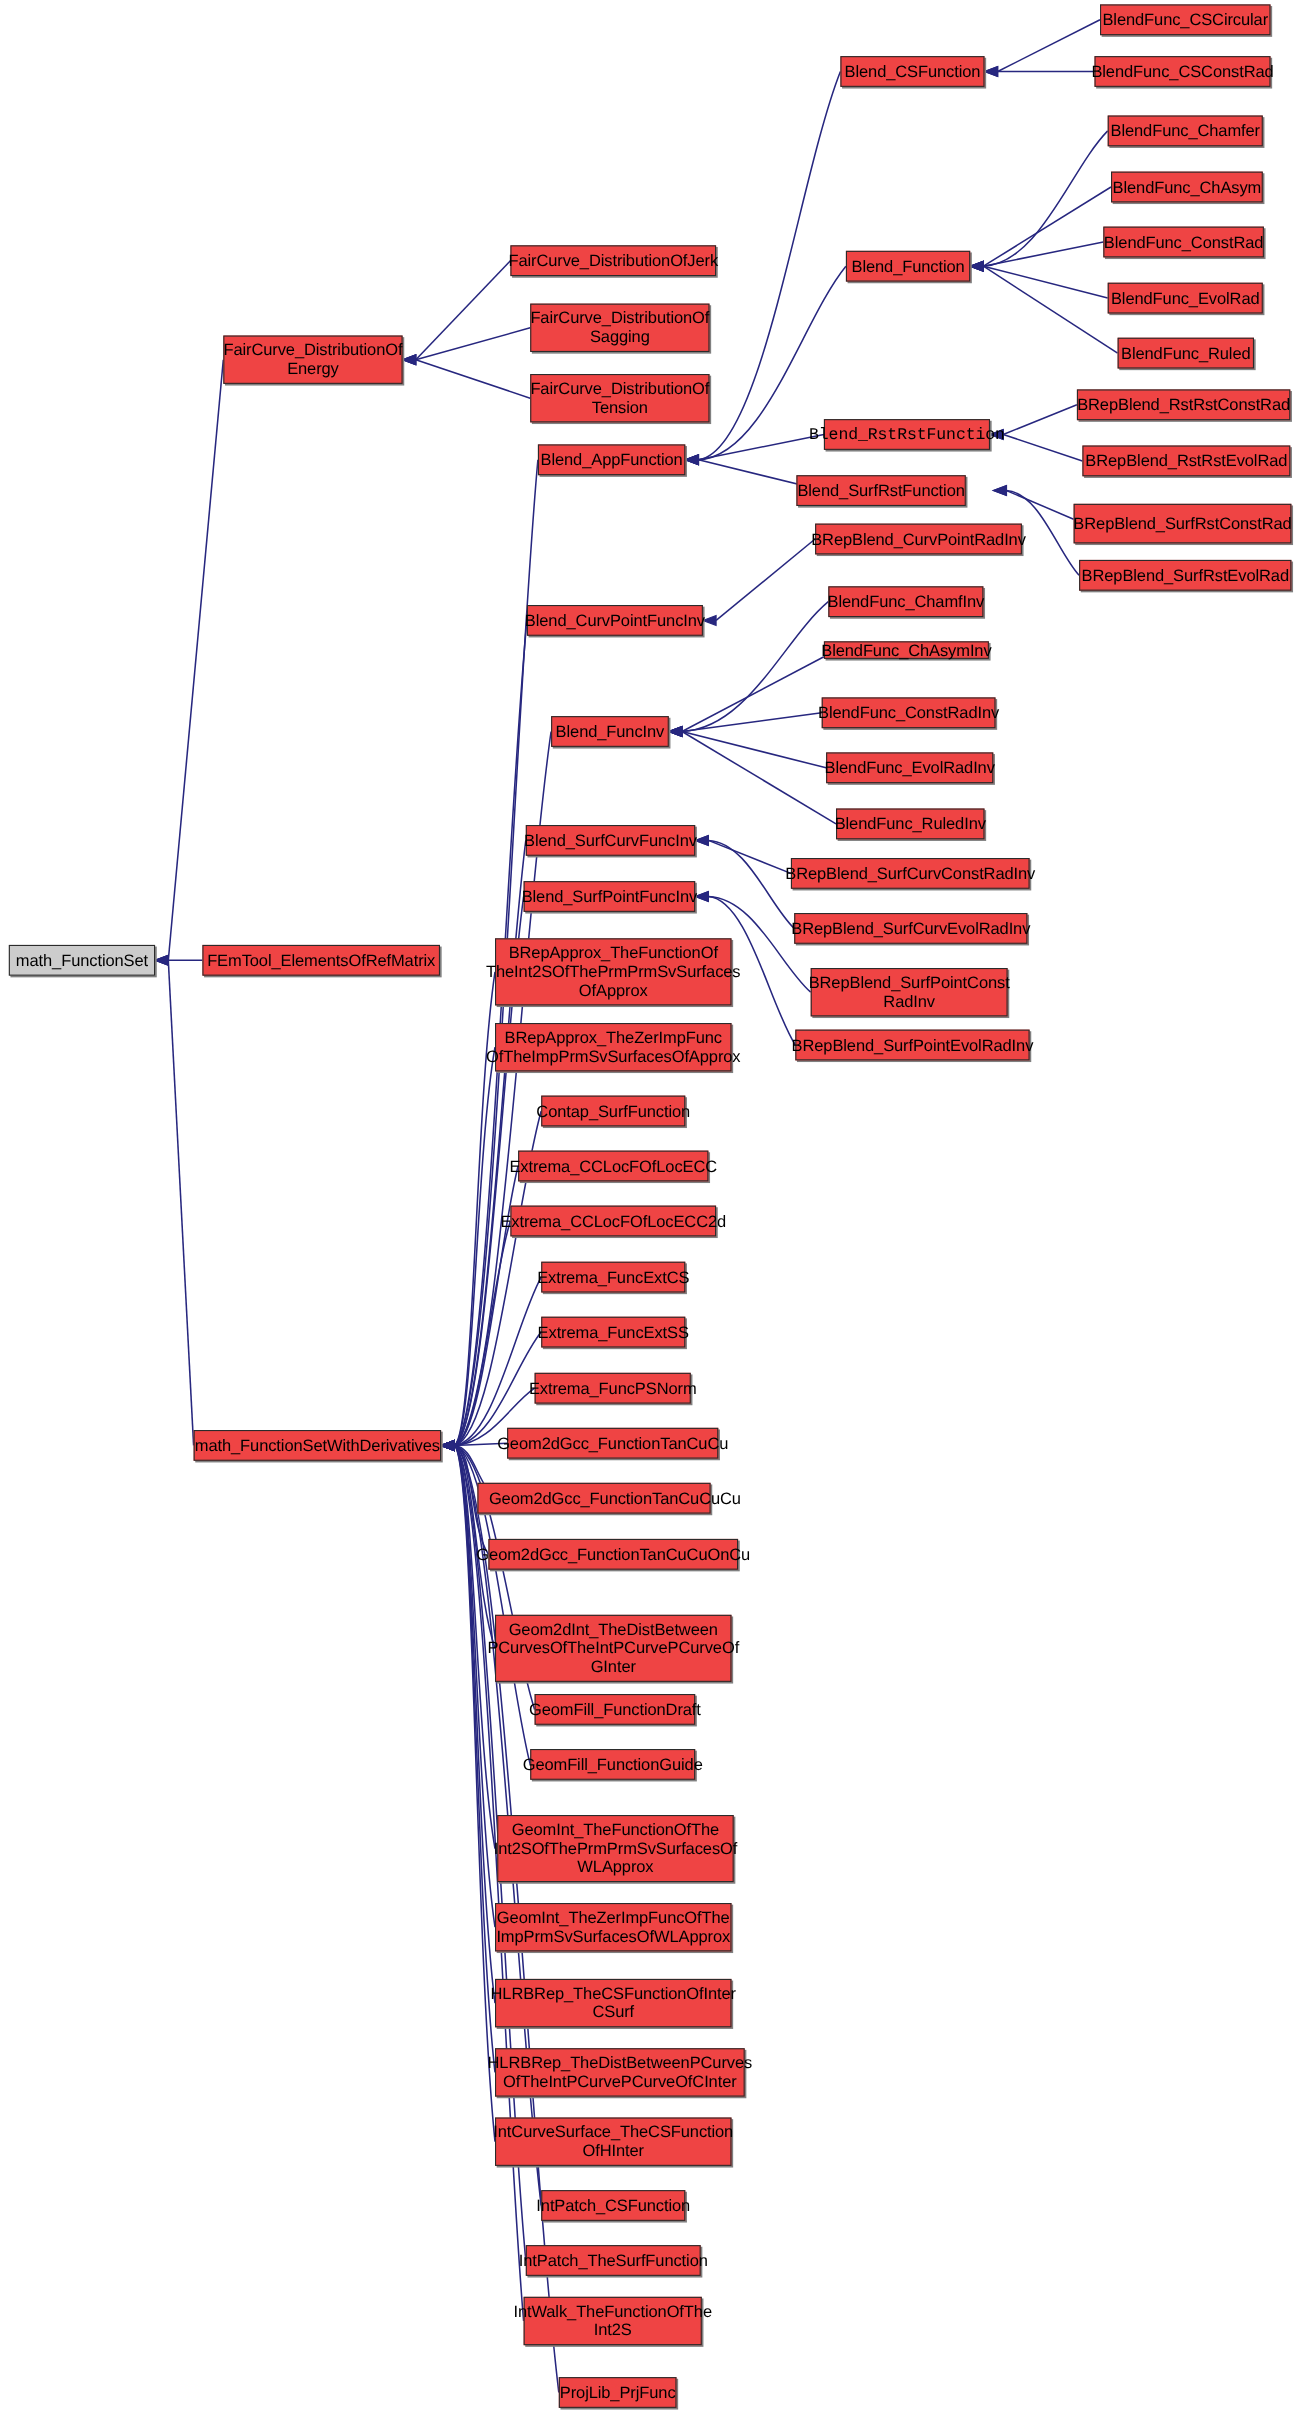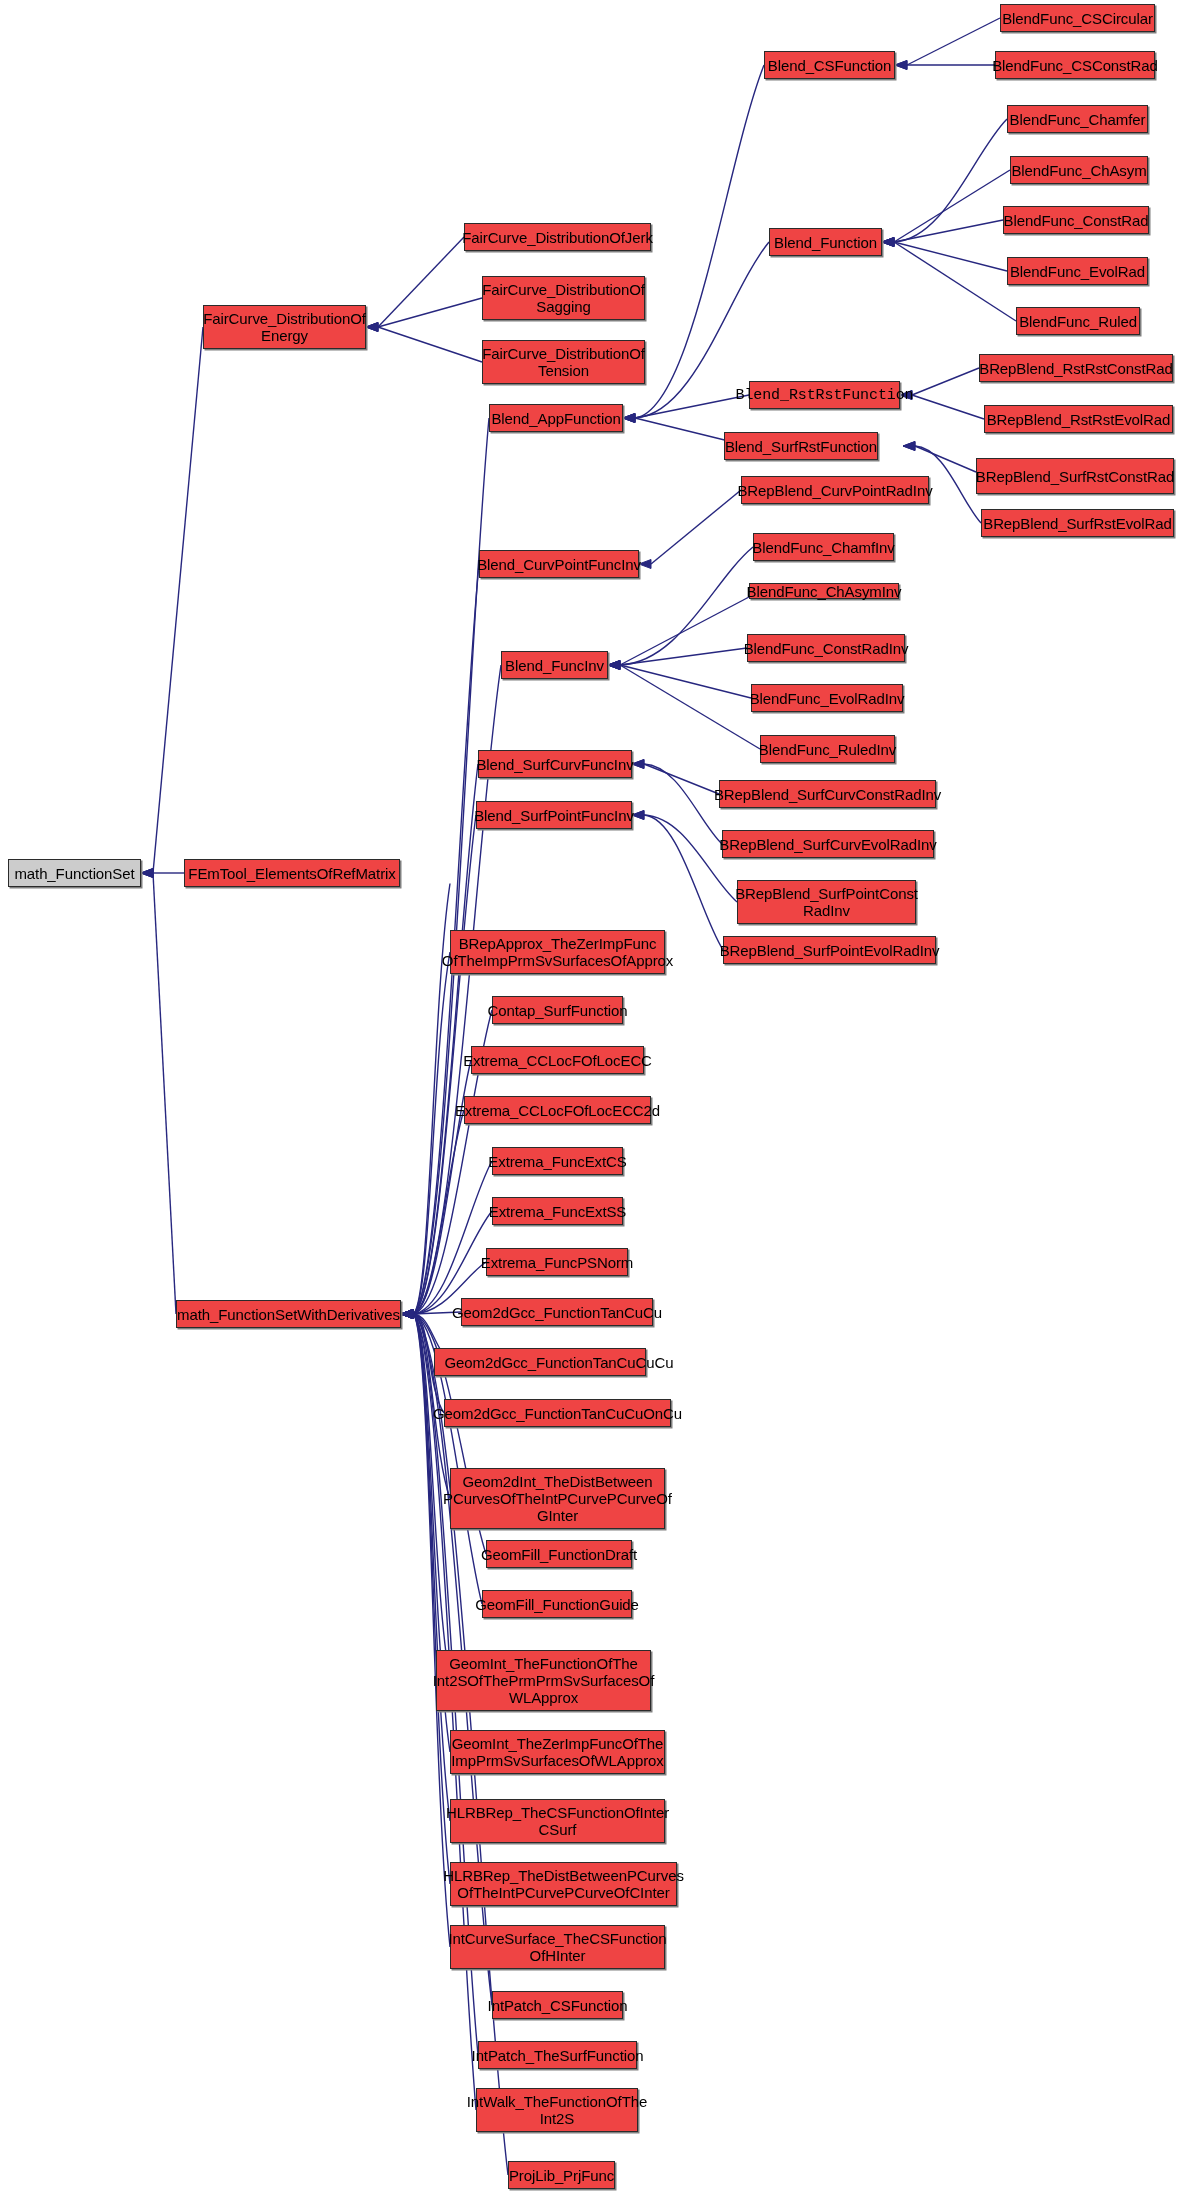--- a/index.html
+++ b/index.html
@@ -318,40 +318,43 @@
     <div class="node" style="left: 753px; top: 533px; width: 141px; height: 28px;"><span>BlendFunc_ChamfInv</span></div>
     <div class="node" style="left: 749px; top: 583px; width: 150px; height: 16px;"><span>BlendFunc_ChAsymInv</span></div>
     <div class="node" style="left: 501px; top: 651px; width: 107px; height: 28px;"><span>Blend_FuncInv</span></div>
     <div class="node" style="left: 747px; top: 634px; width: 158px; height: 28px;"><span>BlendFunc_ConstRadInv</span></div>
     <div class="node" style="left: 751px; top: 684px; width: 152px; height: 28px;"><span>BlendFunc_EvolRadInv</span></div>
     <div class="node" style="left: 760px; top: 735px; width: 135px; height: 28px;"><span>BlendFunc_RuledInv</span></div>
     <div class="node" style="left: 478px; top: 750px; width: 154px; height: 28px;"><span>Blend_SurfCurvFuncInv</span></div>
     <div class="node" style="left: 719px; top: 780px; width: 217px; height: 28px;"><span>BRepBlend_SurfCurvConstRadInv</span></div>
     <div class="node" style="left: 476px; top: 801px; width: 156px; height: 28px;"><span>Blend_SurfPointFuncInv</span></div>
     <div class="node" style="left: 722px; top: 830px; width: 212px; height: 28px;"><span>BRepBlend_SurfCurvEvolRadInv</span></div>
+    <div class="node" style="left: 450px; top: 853px; width: 215px; height: 61px;"><span>BRepApprox_TheFunctionOf
+TheInt2SOfThePrmPrmSvSurfaces
+OfApprox</span></div>
     <div class="node" style="left: 737px; top: 880px; width: 179px; height: 44px;"><span>BRepBlend_SurfPointConst
 RadInv</span></div>
     <div class="node" style="left: 450px; top: 930px; width: 215px; height: 44px;"><span>BRepApprox_TheZerImpFunc
 OfTheImpPrmSvSurfacesOfApprox</span></div>
     <div class="node" style="left: 723px; top: 936px; width: 213px; height: 28px;"><span>BRepBlend_SurfPointEvolRadInv</span></div>
     <div class="node" style="left: 492px; top: 996px; width: 131px; height: 28px;"><span>Contap_SurfFunction</span></div>
     <div class="node" style="left: 471px; top: 1046px; width: 173px; height: 28px;"><span>Extrema_CCLocFOfLocECC</span></div>
     <div class="node" style="left: 464px; top: 1096px; width: 187px; height: 28px;"><span>Extrema_CCLocFOfLocECC2d</span></div>
     <div class="node" style="left: 492px; top: 1147px; width: 131px; height: 28px;"><span>Extrema_FuncExtCS</span></div>
     <div class="node" style="left: 492px; top: 1197px; width: 131px; height: 28px;"><span>Extrema_FuncExtSS</span></div>
     <div class="node" style="left: 486px; top: 1248px; width: 142px; height: 28px;"><span>Extrema_FuncPSNorm</span></div>
     <div class="node" style="left: 461px; top: 1298px; width: 192px; height: 28px;"><span>Geom2dGcc_FunctionTanCuCu</span></div>
     <div class="node" style="left: 434px; top: 1348px; width: 212px; height: 28px; padding-left: 41px;"><span>Geom2dGcc_FunctionTanCuCuCu</span></div>
     <div class="node" style="left: 444px; top: 1399px; width: 227px; height: 28px;"><span>Geom2dGcc_FunctionTanCuCuOnCu</span></div>
     <div class="node" style="left: 450px; top: 1468px; width: 215px; height: 61px;"><span>Geom2dInt_TheDistBetween
 PCurvesOfTheIntPCurvePCurveOf
 GInter</span></div>
     <div class="node" style="left: 486px; top: 1540px; width: 146px; height: 28px;"><span>GeomFill_FunctionDraft</span></div>
     <div class="node" style="left: 482px; top: 1590px; width: 150px; height: 28px;"><span>GeomFill_FunctionGuide</span></div>
-    <div class="node" style="left: 436px; top: 1650px; width: 215px; height: 61px;"><span>GeomInt_TheFunctionOfThe
+    <div class="node" style="left: 452px; top: 1650px; width: 215px; height: 61px;"><span>GeomInt_TheFunctionOfThe
 Int2SOfThePrmPrmSvSurfacesOf
 WLApprox</span></div>
     <div class="node" style="left: 450px; top: 1730px; width: 215px; height: 44px;"><span>GeomInt_TheZerImpFuncOfThe
 ImpPrmSvSurfacesOfWLApprox</span></div>
     <div class="node" style="left: 450px; top: 1799px; width: 215px; height: 44px;"><span>HLRBRep_TheCSFunctionOfInter
 CSurf</span></div>
     <div class="node" style="left: 450px; top: 1862px; width: 227px; height: 44px;"><span>HLRBRep_TheDistBetweenPCurves
 OfTheIntPCurvePCurveOfCInter</span></div>
     <div class="node" style="left: 450px; top: 1925px; width: 215px; height: 44px;"><span>IntCurveSurface_TheCSFunction
 OfHInter</span></div>

